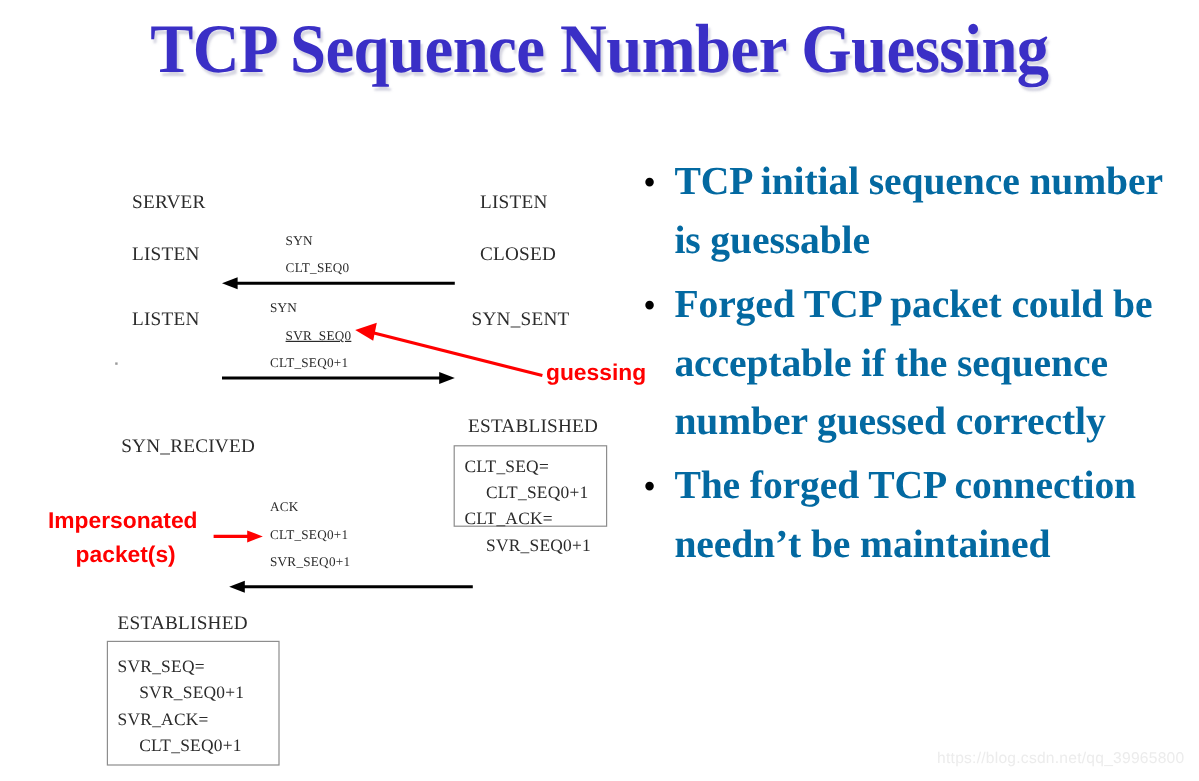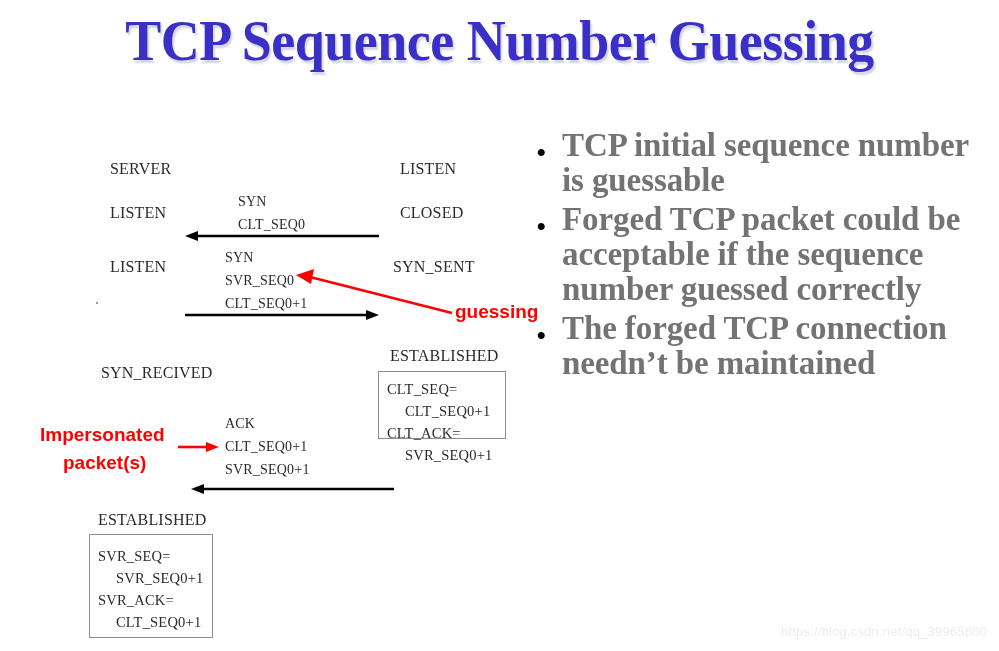--- a/index.html
+++ b/index.html
@@ -42,21 +42,21 @@
   .dlabel {
     position: absolute;
     font-family: "Liberation Serif", "DejaVu Serif", serif;
     font-size: 16px;
     line-height: 20px;
     color: #2b2b2b;
     white-space: nowrap;
     letter-spacing: 0.2px;
   }
   .dlabel.msg {
-    font-size: 14px;
+    font-size: 11px;
     line-height: 23px;
   }
 
   
   .seqbox {
     position: absolute;
     border: 1px solid #8d8d8d;
     background: #ffffff;
     box-sizing: border-box;
   }
@@ -109,22 +109,22 @@
     color: #000000;
     text-align: left;
     padding-left: 8px;
     box-sizing: border-box;
   }
   .bullet .btext {
     flex: 1 1 auto;
     font-family: "Liberation Serif", "DejaVu Serif", serif;
     font-weight: bold;
     font-size: 33px;
-    line-height: 35px;
-    color: #737373;
+    line-height: 49px;
+    color: #0369a1;
     letter-spacing: -0.1px;
   }
 
   
   #watermark {
     position: absolute;
     right: 12px;
     bottom: 12px;
     font-family: "Liberation Sans", "DejaVu Sans", sans-serif;
     font-size: 13px;
@@ -165,21 +165,21 @@
     <svg class="arrow-svg" style="left:185px; top:228px;" width="196" height="16">
       <line x1="8" y1="8" x2="194" y2="8" stroke="#000000" stroke-width="2.4"></line>
       <polygon points="0,8 13,3 13,13" fill="#000000"></polygon>
     </svg>
 
     <div class="dlabel" style="left:110px; top:257px;">LISTEN</div>
 
     <div class="dlabel" style="left:393px; top:257px;">SYN_SENT</div>
 
     <div class="dlabel msg" style="left:225px; top:246px;">SYN</div>
-    <div class="dlabel msg" style="left:225px; top:269px;">SVR_SEQ0</div>
+    <div class="dlabel msg" style="left:238px; top:269px;text-decoration:underline;">SVR_SEQ0</div>
     <div class="dlabel msg" style="left:225px; top:292px;">CLT_SEQ0+1</div>
 
     <svg class="arrow-svg" style="left:296px; top:268px;" width="160" height="50">
       <line x1="14" y1="9" x2="156" y2="45" stroke="#ff0000" stroke-width="2.6"></line>
       <polygon points="0,7 18,1 15,16" fill="#ff0000"></polygon>
     </svg>
     <div class="redlabel" style="left:455px; top:300px;">guessing</div>
 
     <svg class="arrow-svg" style="left:185px; top:307px;" width="196" height="16">
       <line x1="0" y1="8" x2="186" y2="8" stroke="#000000" stroke-width="2.4"></line>
@@ -211,21 +211,21 @@
       <polygon points="41,7 28,2 28,12" fill="#ff0000"></polygon>
     </svg>
 
     <svg class="arrow-svg" style="left:191px; top:481px;" width="205" height="16">
       <line x1="8" y1="8" x2="203" y2="8" stroke="#000000" stroke-width="2.4"></line>
       <polygon points="0,8 13,3 13,13" fill="#000000"></polygon>
     </svg>
 
     <div class="dlabel" style="left:98px; top:510px;">ESTABLISHED</div>
 
-    <div class="seqbox" style="left:89px; top:534px; width:124px; height:104px; padding:10px 0 0 8px;">
+    <div class="seqbox" style="left:89px; top:534px; width:144px; height:104px; padding:10px 0 0 8px;">
       <div class="line">SVR_SEQ=</div>
       <div class="line ind">SVR_SEQ0+1</div>
       <div class="line">SVR_ACK=</div>
       <div class="line ind">CLT_SEQ0+1</div>
     </div>
 
   </div>
 
   <div id="bullets">
 

